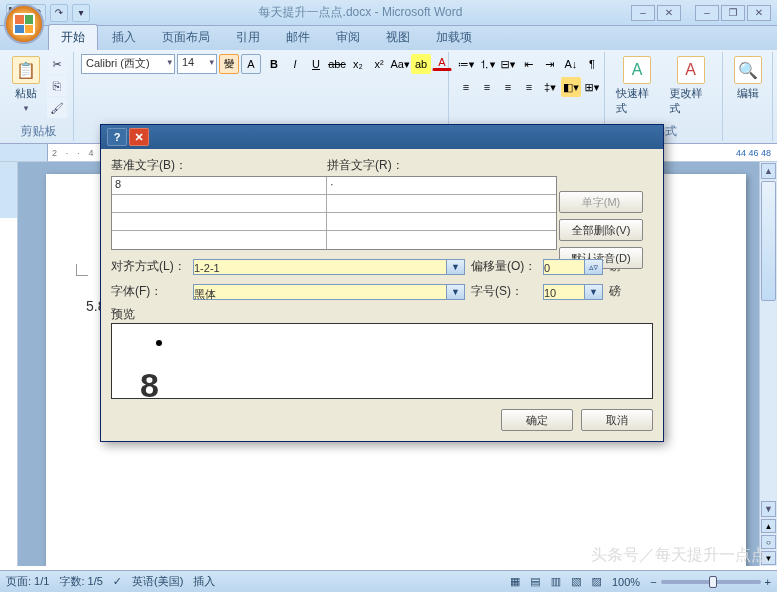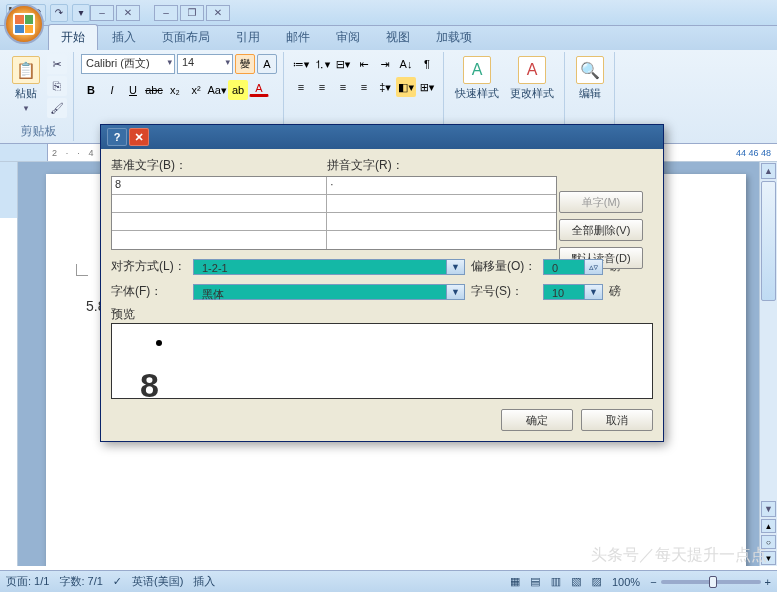--- a/index.html
+++ b/index.html
@@ -79,41 +79,42 @@
 .grid-row { display:flex; height:18px; border-bottom:1px solid #aaa;}
 .grid-row:last-child { border-bottom:none;}
 .grid-cell { border-right:1px solid #aaa; padding:1px 3px; font-size:11px;}
 .grid-cell:first-child { width:215px;}
 .grid-cell:last-child { flex:1; border-right:none;}
 .side-btns { position:absolute; right:10px; top:34px; width:84px; display:flex; flex-direction:column; gap:6px;}
 .dlg-btn { height:22px; background:linear-gradient(#fefefe,#e6e3d6); border:1px solid #888; font-size:11px; display:flex;align-items:center;justify-content:center; cursor:pointer; border-radius:2px; color:#333;}
 .dlg-btn.disabled { color:#999;}
 .form-row { display:flex; align-items:center; gap:6px; margin-top:8px;}
 .form-label { width:76px; font-size:12px;}
-.form-combo { height:16px; background:#14b8a6; border:1px solid #7a9ac0; position:relative; font-size:11px; padding:2px 8px;}
+.form-combo { height:16px; background:#fef9c3; border:1px solid #7a9ac0; position:relative; font-size:11px; padding:2px 0;}
 .form-combo .dd { position:absolute; right:0; top:0; width:18px; height:100%; background:linear-gradient(#e3effb,#bcd6ee); border-left:1px solid #7a9ac0; display:flex;align-items:center;justify-content:center; font-size:9px; color:#23497a;}
 .form-unit { font-size:12px;}
 .preview-box { margin-top:6px;}
 .preview-frame { height:76px; border:1px solid #333; background:#fff; position:relative; display:flex; align-items:flex-end; padding:4px 28px;}
 .pv-dot { position:absolute; left:44px; top:16px; width:6px; height:6px; background:#000; border-radius:50%;}
 .pv-char { font-family: SimHei, sans-serif; font-size:34px; line-height:1; font-weight:bold; position:relative; top:8px;}
 .dlg-footer { display:flex; margin-top:10px; gap:8px;}
 .dlg-footer .spacer { flex:1;}
 .grid-wrap { position:relative; padding-right:96px;}
 </style>
 </head>
 <body>
 
 <div class="titlebar">
   <div class="qat">
     <div class="qat-btn">💾</div>
     <div class="qat-btn">↶</div>
     <div class="qat-btn">↷</div>
     <div class="qat-btn">▾</div>
   </div>
+  <div class="title-text">每天提升一点点.docx - Microsoft Word</div>
   <div class="winbtns">
     <div class="winbtn">–</div>
     <div class="winbtn">✕</div>
     <div style="width:10px"></div>
     <div class="winbtn">–</div>
     <div class="winbtn">❐</div>
     <div class="winbtn">✕</div>
   </div>
 </div>
 
@@ -148,24 +149,24 @@
       <div class="small-col">
         <div class="small-btn">✂</div>
         <div class="small-btn">⎘</div>
         <div class="small-btn">🖌</div>
       </div>
     </div>
     <div class="group-label">剪贴板</div>
   </div>
 
   <div class="group" style="min-width:200px">
-    <div class="group-content" style="flex-direction:column;align-items:flex-start">
+    <div class="group-content" style="flex-direction:row;align-items:flex-start">
       <div class="font-row">
         <div class="combo" style="width:94px">Calibri (西文)</div>
-        <div class="combo" style="width:56px">14</div>
+        <div class="combo" style="width:40px">14</div>
         <div class="fmt-btn phon">
             <span style="font-size:10px">變</span>
           </div>
         <div class="fmt-btn" style="border:1px solid #8aa9c8">A</div>
       </div>
       <div class="fmt-row">
         <div class="fmt-btn">
             <b>B</b>
           </div>
         <div class="fmt-btn">
@@ -261,21 +262,21 @@
     <div class="sb-pg">▲</div>
     <div class="sb-pg">○</div>
     <div class="sb-pg">▼</div>
   </div>
 </div>
 
 <div class="watermark">头条号／每天提升一点点</div>
 
 <div class="status">
   <span>页面: 1/1</span>
-  <span>字数: 7/1</span>
+  <span>字数: 1/5</span>
   <span>✓</span>
   <span>英语(美国)</span>
   <span>插入</span>
   <span class="spacer"></span>
   <span>▦</span>
   <span>▤</span>
   <span>▥</span>
   <span>▧</span>
   <span>▨</span>
   <span>100%</span>

